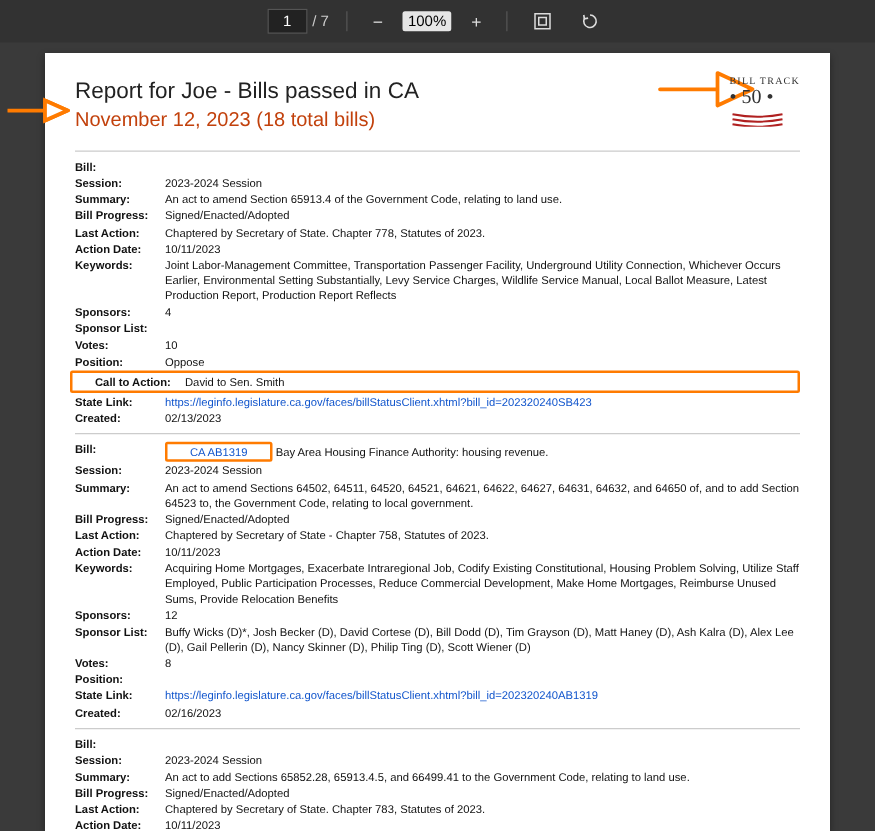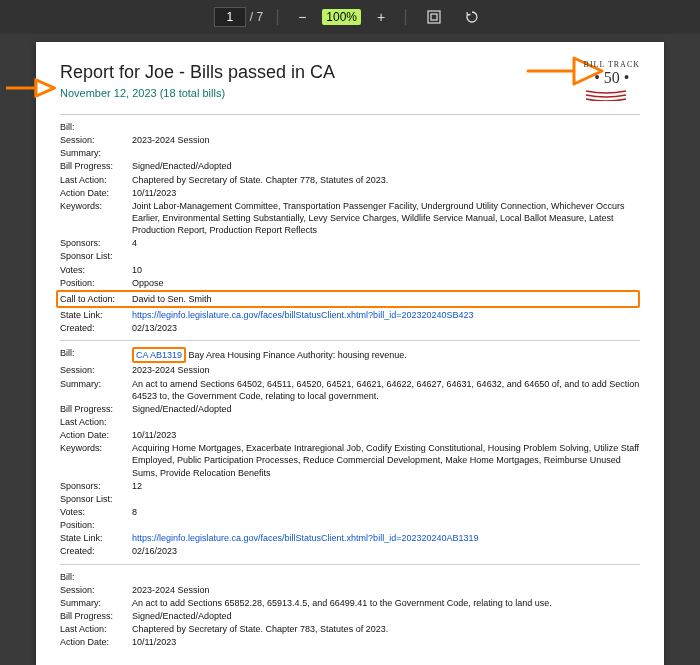--- a/index.html
+++ b/index.html
@@ -2,39 +2,39 @@
 <html><head>
 <meta charset="utf-8">
 <style>
 html,body{margin:0;padding:0;font-family:Arial,Helvetica,sans-serif;background:#3a3a3a;font-size:10px}
 .viewer{width:700px;height:665px;display:flex;flex-direction:column;overflow:hidden}
 .toolbar{background:#323232;height:34px;display:flex;align-items:center;justify-content:center;gap:10px;color:#fff;font-size:12px}
 .page-info{display:flex;align-items:center;gap:4px}
 .page-cur{background:#222;border:1px solid #555;padding:2px 6px;color:#fff;width:18px;text-align:center}
 .page-tot{color:#ccc}
 .tbtn{color:#ddd;cursor:pointer;padding:2px 6px;font-size:14px;line-height:1}
-.tbtn.zoom{font-size:12px;background:#bef264;color:#000;padding:2px 4px;border-radius:2px}
+.tbtn.zoom{font-size:12px;background:#e5e5e5;color:#000;padding:2px 4px;border-radius:2px}
 .divider{width:1px;height:16px;background:#555;margin:0 4px}
 .page-wrap{flex:1;overflow:auto;display:flex;justify-content:center;padding-top:8px}
 .page{background:#fff;width:580px;padding:20px 24px 10px 24px;box-shadow:0 2px 6px rgba(0,0,0,.4);position:relative}
 h1{font-size:18px;font-weight:normal;margin:0 0 4px 0;color:#222}
-.subtitle{font-size:11px;color:#0f766e;margin:0 0 15px 0}
-.logo{position:absolute;top:18px;right:24px;font-size:10px;color:#333;text-align:center;font-family:Georgia,serif}
+.subtitle{font-size:16px;color:#c2410c;margin:0 0 15px 0}
+.logo{position:absolute;top:18px;right:24px;font-size:10px;color:#333;font-family:Georgia,serif}
 .logo .t1{font-size:8px;letter-spacing:1px}
 .logo .t2{font-size:16px}
 .logo svg{display:block;margin-top:2px}
 .arrow{position:absolute;pointer-events:none}
 .sep{border:0;border-top:1px solid #ccc;margin:6px 0}
 .bill-block{font-size:9px;color:#111;line-height:1.35;margin-bottom:6px}
 .row{display:flex;margin:1px 0}
-.lbl{width:72px;flex-shrink:0;font-weight:normal;color:#111}
+.lbl{width:72px;flex-shrink:0;font-weight:bold;color:#111}
 .val{flex:1;color:#111}
 .val a{color:#1155cc;text-decoration:none}
-.highlight{border:2px solid #ff7b00;padding:0 2px;display:inline-block;border-radius:2px}
-.row.highlighted{border:2px solid #ff7b00;border-radius:2px;padding:1px 2px;margin-left:-4px}
+.highlight{border:2px solid #ff7b00;padding:0 18px;display:inline-block;border-radius:2px}
+.row.highlighted{border:2px solid #ff7b00;border-radius:2px;padding:1px 18px;margin-left:-4px}
 .tb-icon{width:16px;height:16px;display:inline-flex;align-items:center;justify-content:center}
 </style>
 </head>
 <body>
 
 <div class="viewer">
 
   <div class="toolbar">
     <div class="page-info">
       <span class="page-cur">1</span>
@@ -87,20 +87,21 @@
       <div class="bill-block">
         <div class="row">
             <span class="lbl">Bill:</span>
           </div>
         <div class="row">
             <span class="lbl">Session:</span>
             <span class="val">2023-2024 Session</span>
           </div>
         <div class="row">
             <span class="lbl">Summary:</span>
+            <span class="val">An act to amend Section 65913.4 of the Government Code, relating to land use.</span>
           </div>
         <div class="row">
             <span class="lbl">Bill Progress:</span>
             <span class="val">Signed/Enacted/Adopted</span>
           </div>
         <div class="row">
             <span class="lbl">Last Action:</span>
             <span class="val">Chaptered by Secretary of State. Chapter 778, Statutes of 2023.</span>
           </div>
         <div class="row">
@@ -153,35 +154,37 @@
         <div class="row">
             <span class="lbl">Summary:</span>
             <span class="val">An act to amend Sections 64502, 64511, 64520, 64521, 64621, 64622, 64627, 64631, 64632, and 64650 of, and to add Section 64523 to, the Government Code, relating to local government.</span>
           </div>
         <div class="row">
             <span class="lbl">Bill Progress:</span>
             <span class="val">Signed/Enacted/Adopted</span>
           </div>
         <div class="row">
             <span class="lbl">Last Action:</span>
+            <span class="val">Chaptered by Secretary of State - Chapter 758, Statutes of 2023.</span>
           </div>
         <div class="row">
             <span class="lbl">Action Date:</span>
             <span class="val">10/11/2023</span>
           </div>
         <div class="row">
             <span class="lbl">Keywords:</span>
             <span class="val">Acquiring Home Mortgages, Exacerbate Intraregional Job, Codify Existing Constitutional, Housing Problem Solving, Utilize Staff Employed, Public Participation Processes, Reduce Commercial Development, Make Home Mortgages, Reimburse Unused Sums, Provide Relocation Benefits</span>
           </div>
         <div class="row">
             <span class="lbl">Sponsors:</span>
             <span class="val">12</span>
           </div>
         <div class="row">
             <span class="lbl">Sponsor List:</span>
+            <span class="val">Buffy Wicks (D)*, Josh Becker (D), David Cortese (D), Bill Dodd (D), Tim Grayson (D), Matt Haney (D), Ash Kalra (D), Alex Lee (D), Gail Pellerin (D), Nancy Skinner (D), Philip Ting (D), Scott Wiener (D)</span>
           </div>
         <div class="row">
             <span class="lbl">Votes:</span>
             <span class="val">8</span>
           </div>
         <div class="row">
             <span class="lbl">Position:</span>
             <span class="val"></span>
           </div>
         <div class="row">

